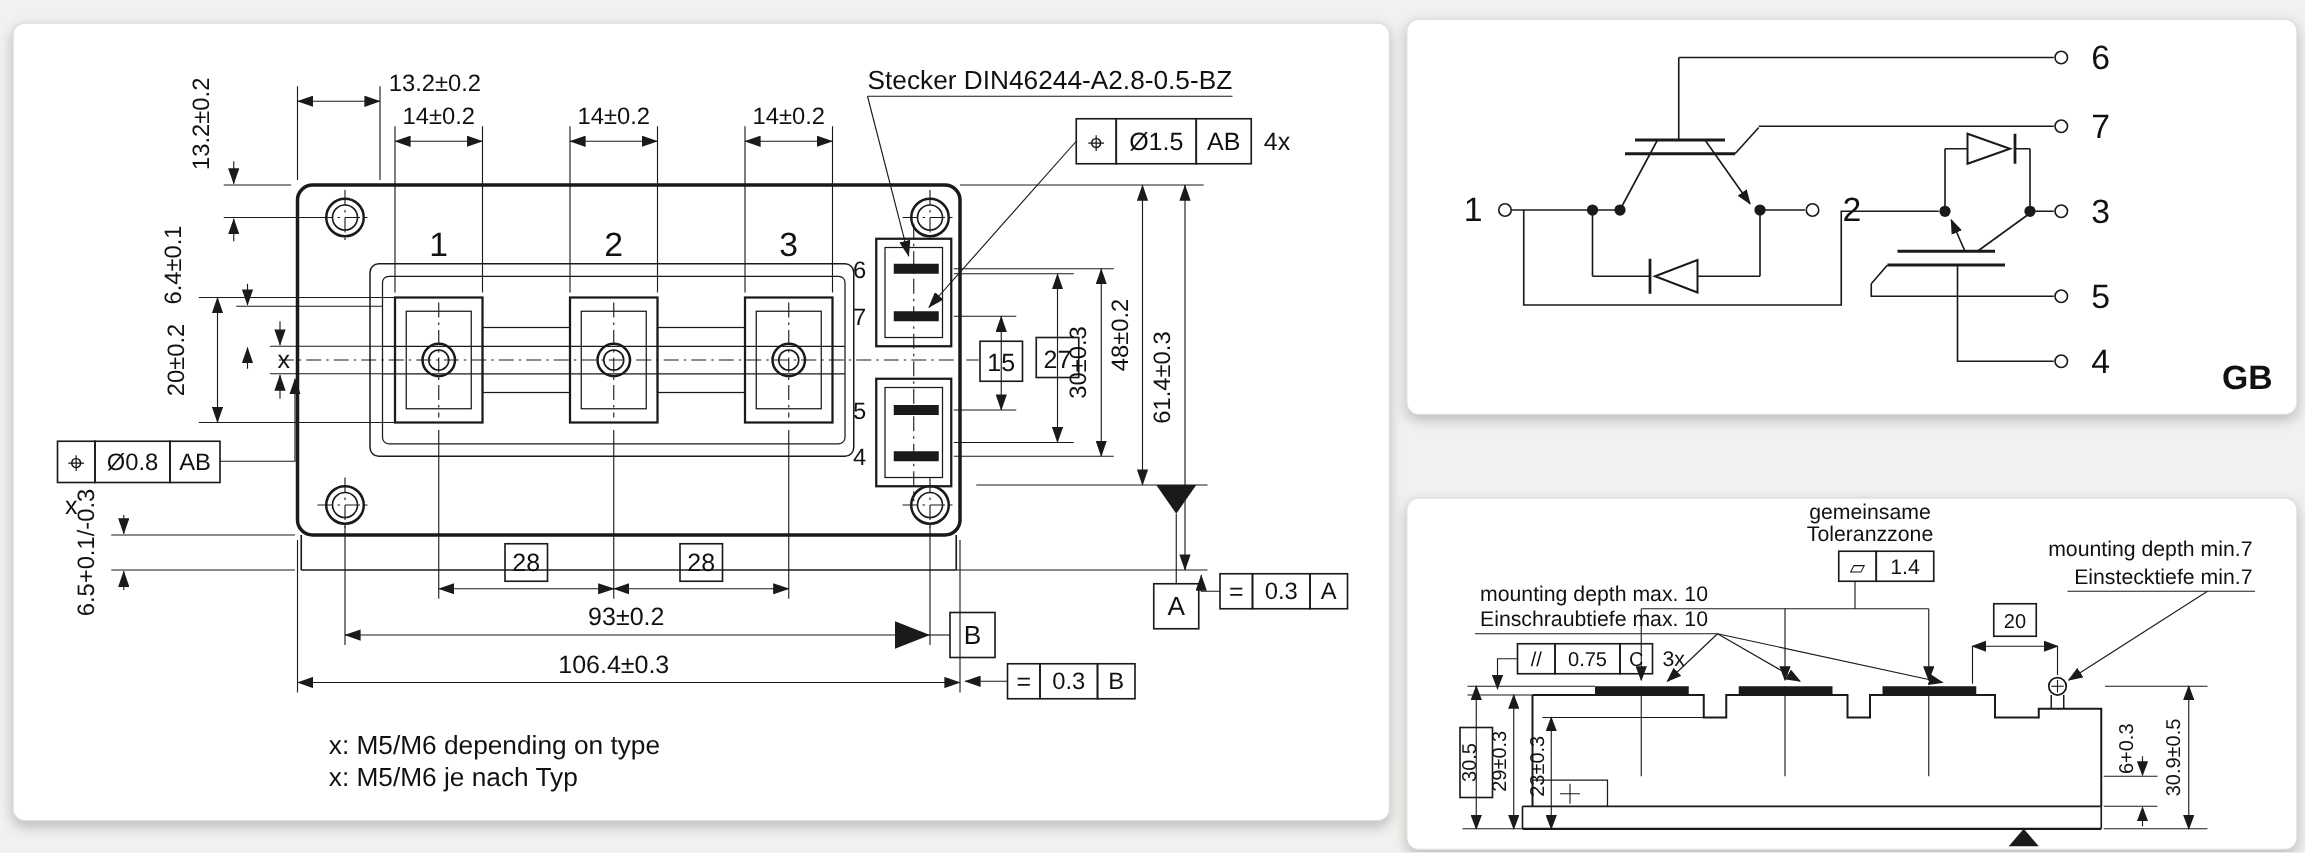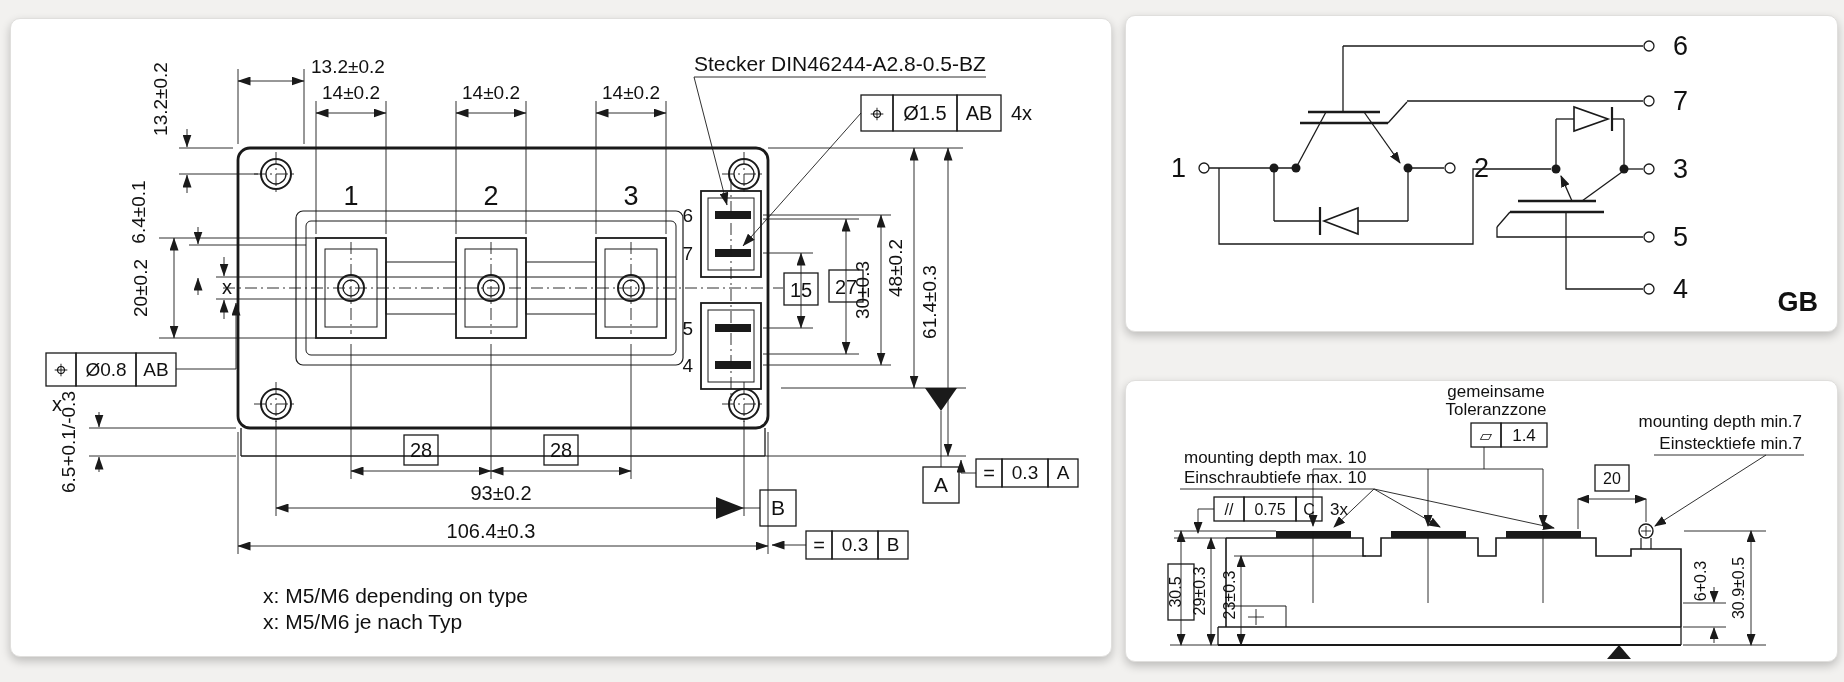--- a/index.html
+++ b/index.html
@@ -324,21 +324,21 @@
     <text class="t27" x="348" y="161">2</text>
     <text class="t27" x="547" y="39">6</text>
     <text class="t27" x="547" y="94">7</text>
     <text class="t27" x="547" y="162">3</text>
     <text class="t27" x="547" y="230">5</text>
     <text class="t27" x="547" y="282">4</text>
     <text class="t27 bold end" x="692" y="295">GB</text>
   </svg>
   </div>
 
-  <div class="card" style="left:1125px;top:380px;width:711px;height:280px;">
+  <div class="card" style="left:1125px;top:398px;width:711px;height:280px;">
   <svg viewBox="0 0 711 280" width="711" height="280">
     <defs>
       <marker id="aS" markerUnits="userSpaceOnUse" markerWidth="12" markerHeight="9" refX="11" refY="4.5" orient="auto-start-reverse">
         <path d="M0,0 L12,4.5 L0,9 Z" fill="#1a1a1a"></path>
       </marker>
     </defs>
 
     <g class="s">
       <path d="M100,157 L237,157 L237,175 L255,175 L255,157 L352,157 L352,175 L370,175 L370,157 L470,157 L470,175 L505,175 L505,168 L555,168 L555,246" stroke-width="1.6"></path>
       <line x1="100" y1="157" x2="100" y2="246" stroke-width="1.6"></line>

